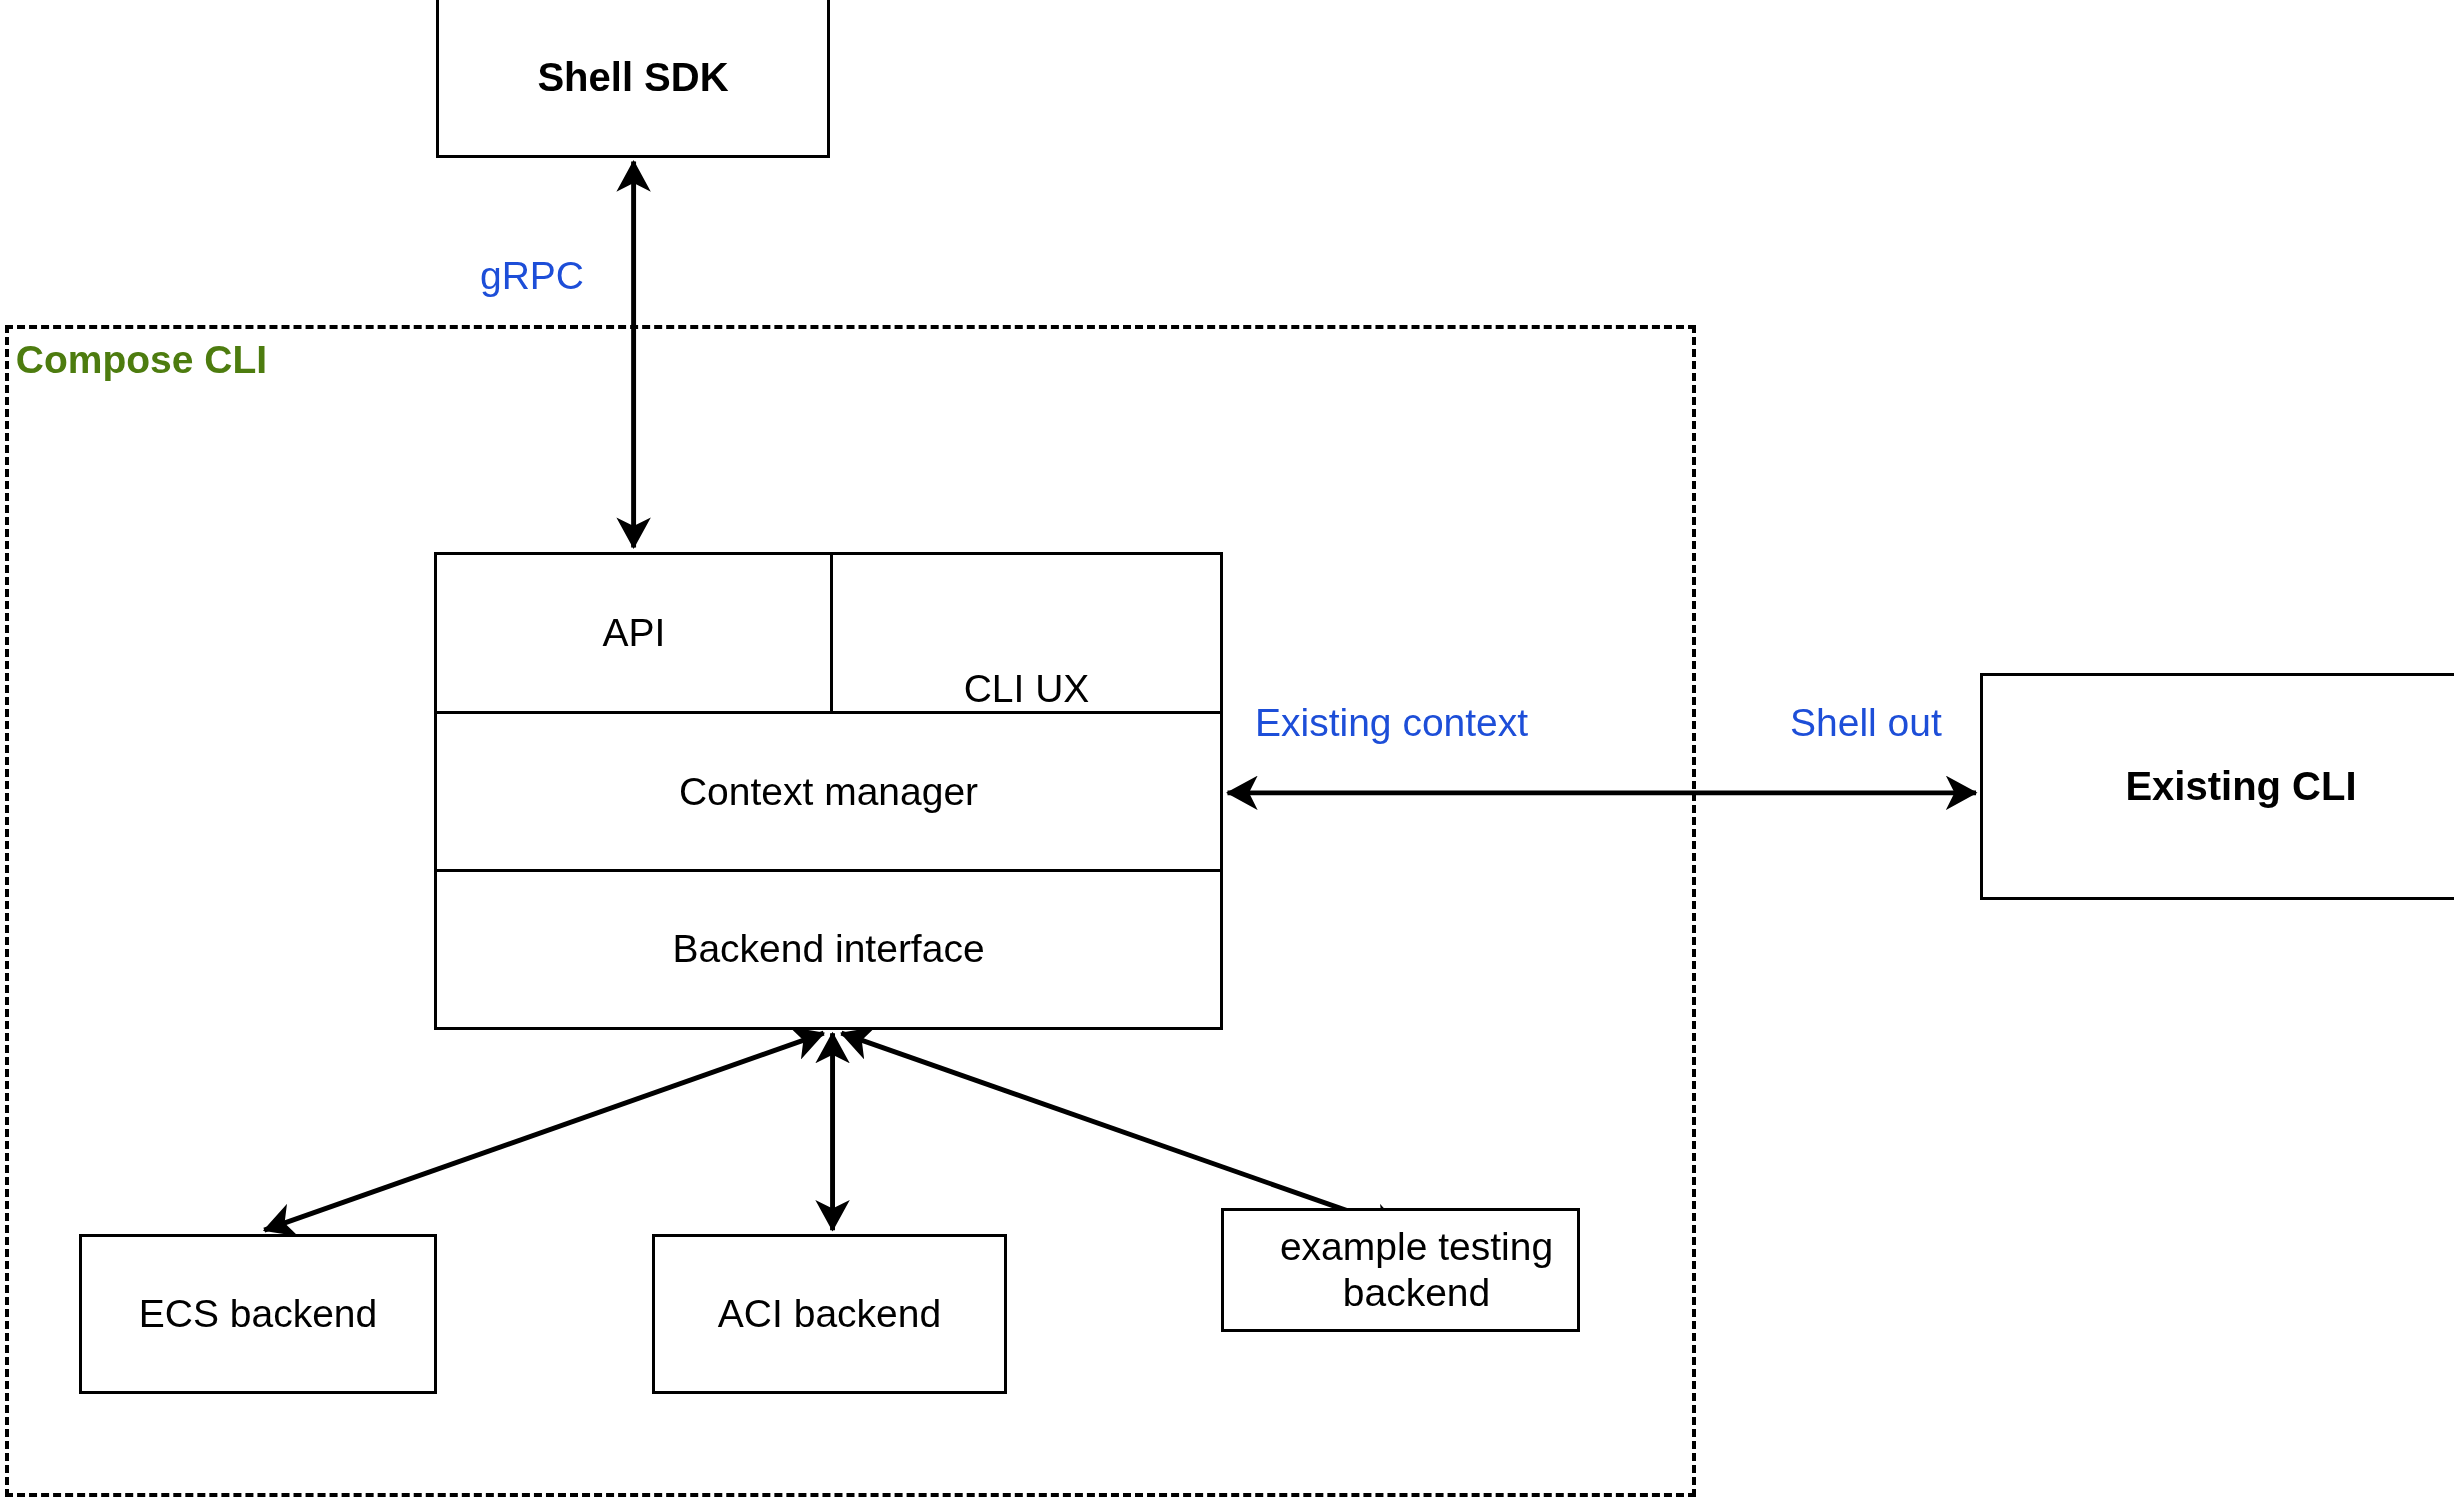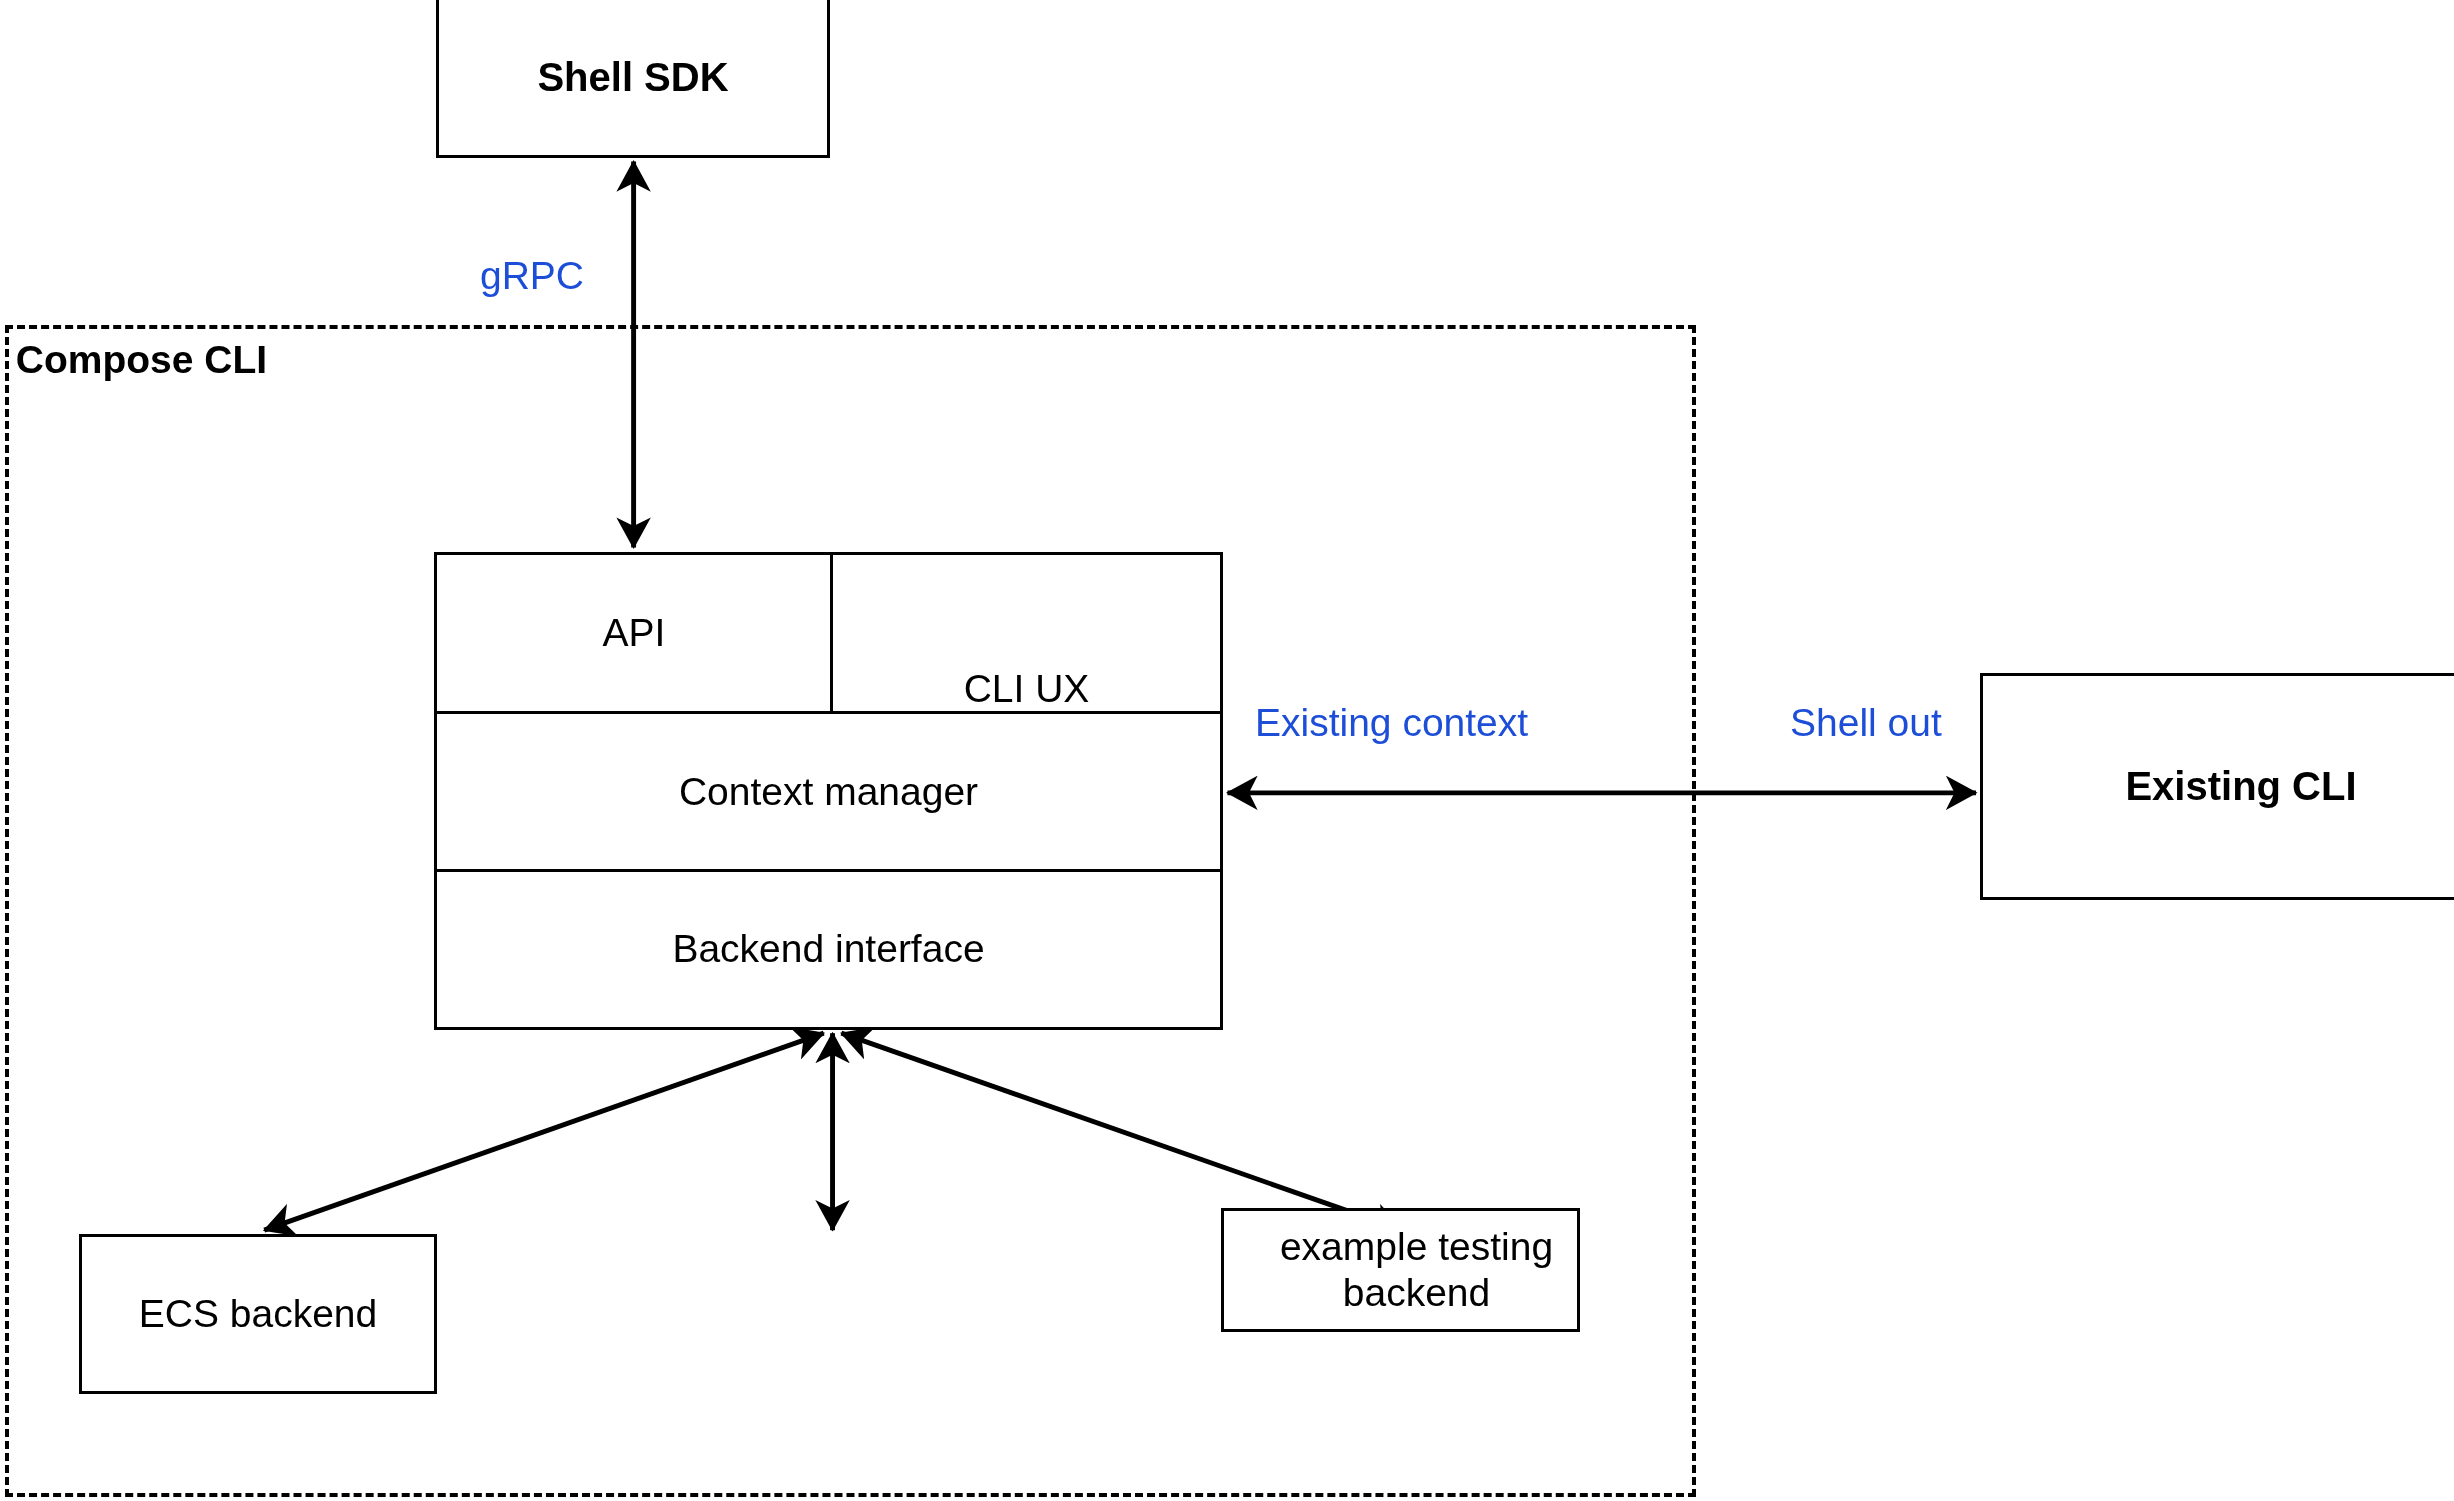--- a/index.html
+++ b/index.html
@@ -75,21 +75,21 @@
     box-sizing: border-box;
     border: 4.9px dashed #000000;
     background: transparent;
   }
   #compose-group-label {
     position: absolute;
     left: 15.8px;
     top: 338px;
     font-size: 39px;
     font-weight: bold;
-    color: #000000;
+    color: #4d7c0f;
     white-space: nowrap;
     text-align: right;
   }
 
   
   .edge-label {
     position: absolute;
     font-size: 39px;
     color: #1d4ed8;
     white-space: nowrap;
@@ -153,20 +153,23 @@
     </div>
   </div>
 
   <div class="node bold-node" id="existing-cli">
     <span class="node-label">Existing CLI</span>
   </div>
 
   <div class="node" id="ecs-backend">
     <span class="node-label">ECS backend</span>
   </div>
+  <div class="node" id="aci-backend">
+    <span class="node-label">ACI backend</span>
+  </div>
   <div class="node" id="test-backend">
     <span class="node-label">example testing backend</span>
   </div>
 
   <div class="edge-label" id="label-grpc">gRPC</div>
   <div class="edge-label" id="label-existing-ctx">Existing context</div>
   <div class="edge-label" id="label-shell-out">Shell out</div>
 
 </div>
 

